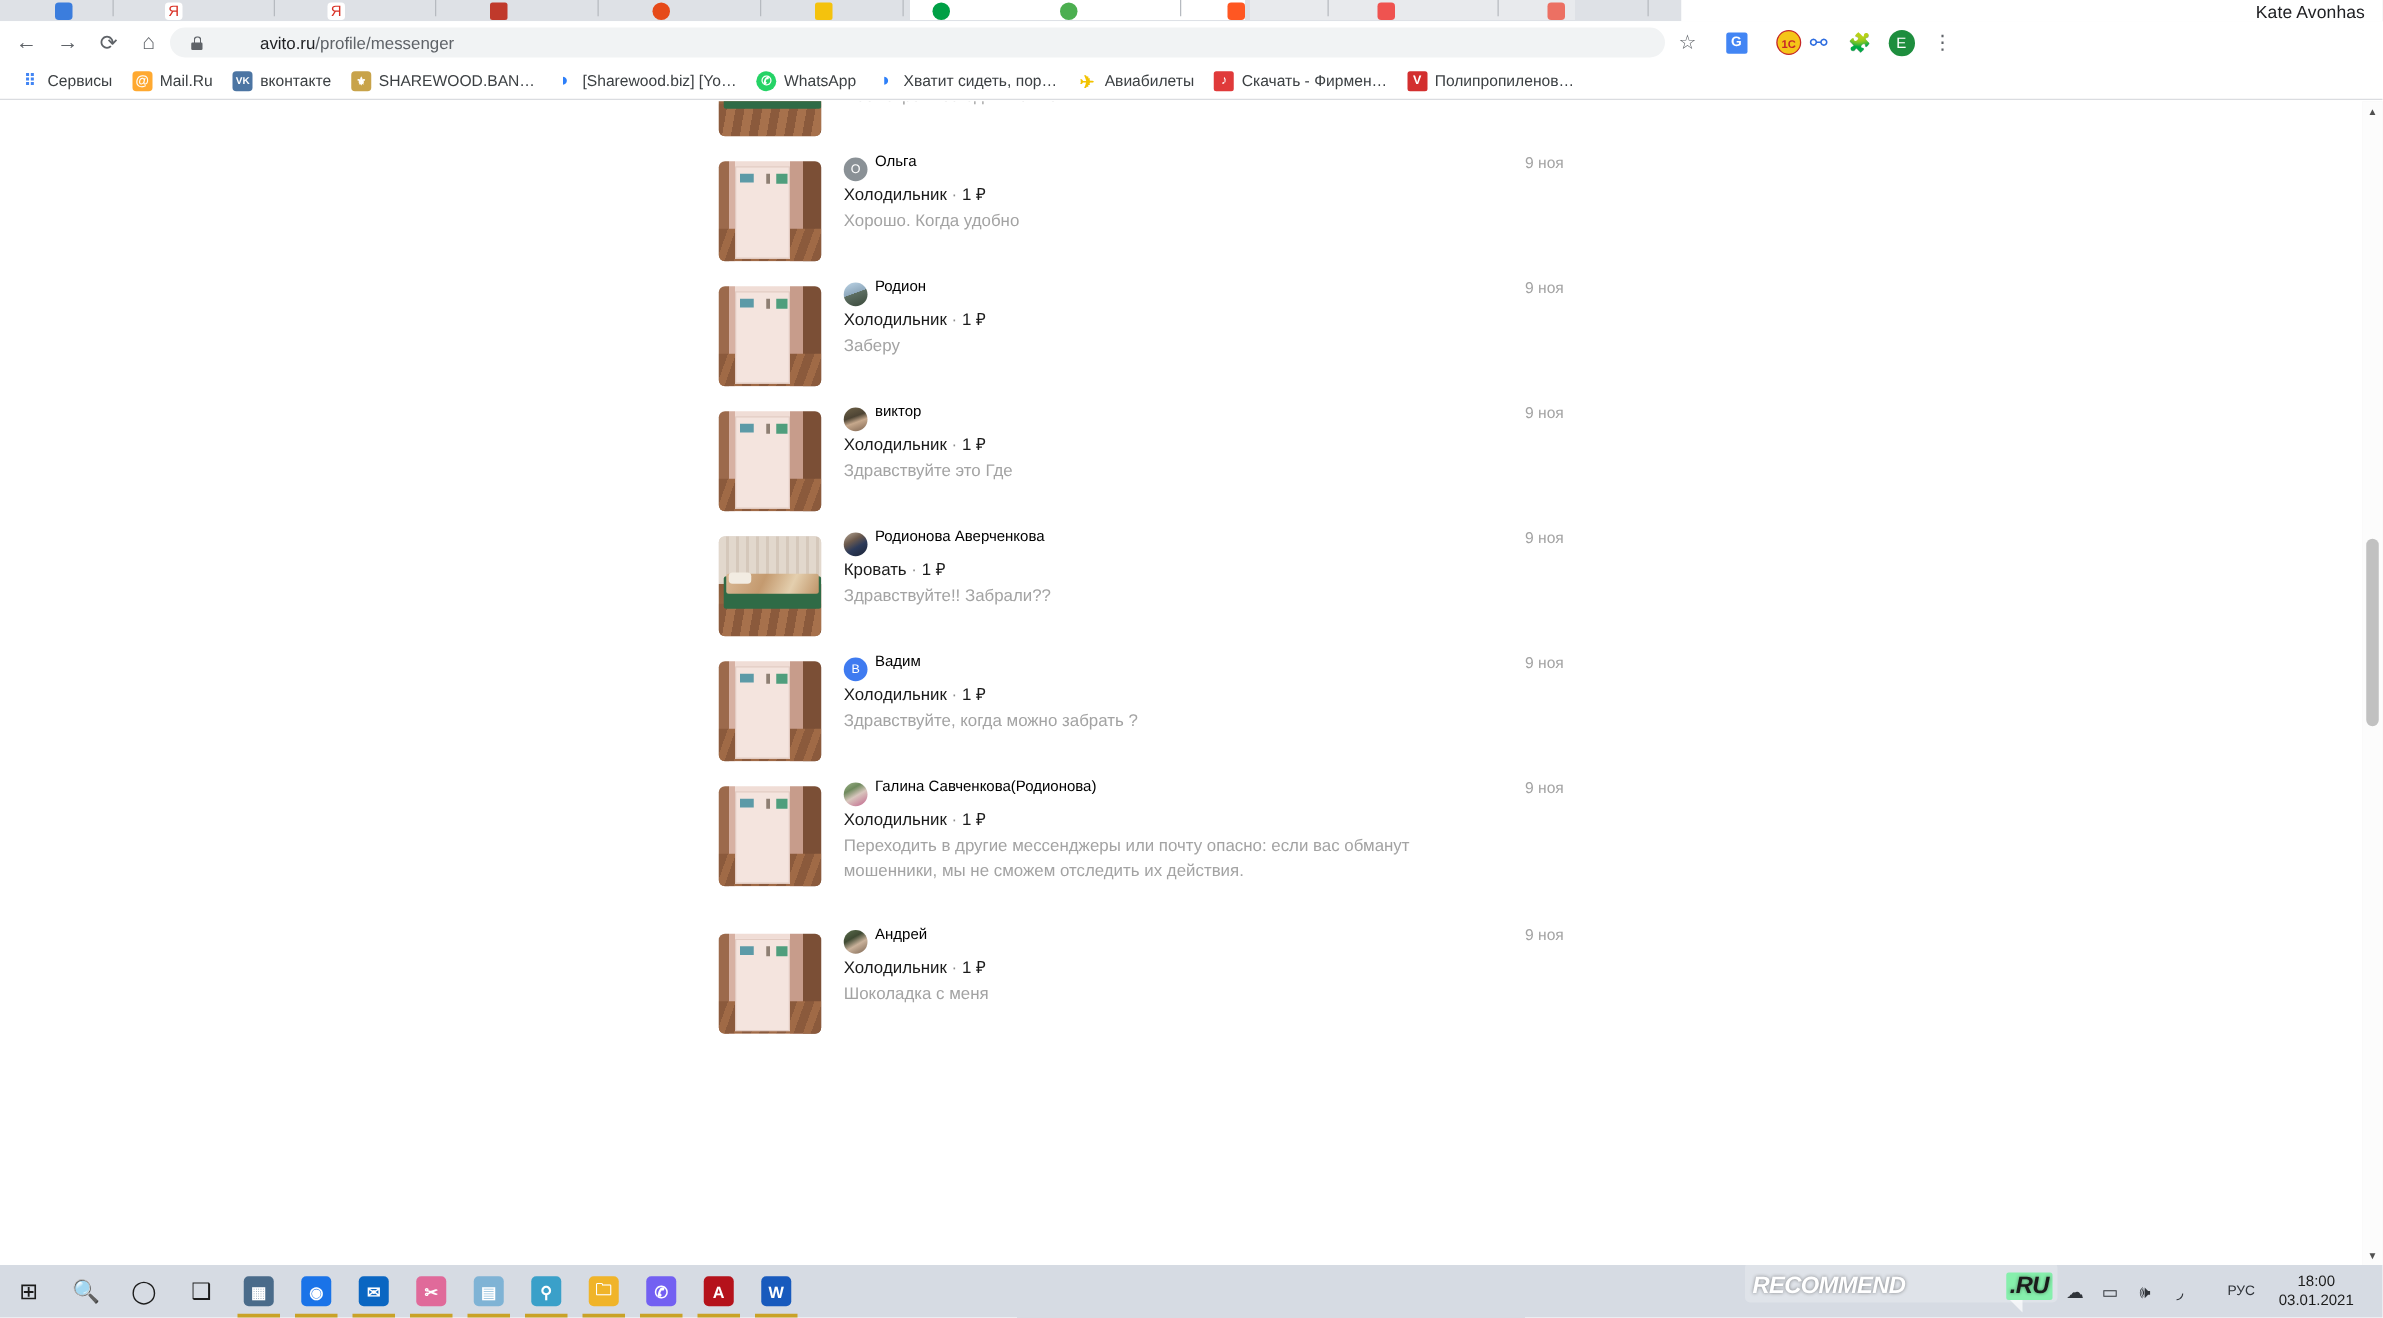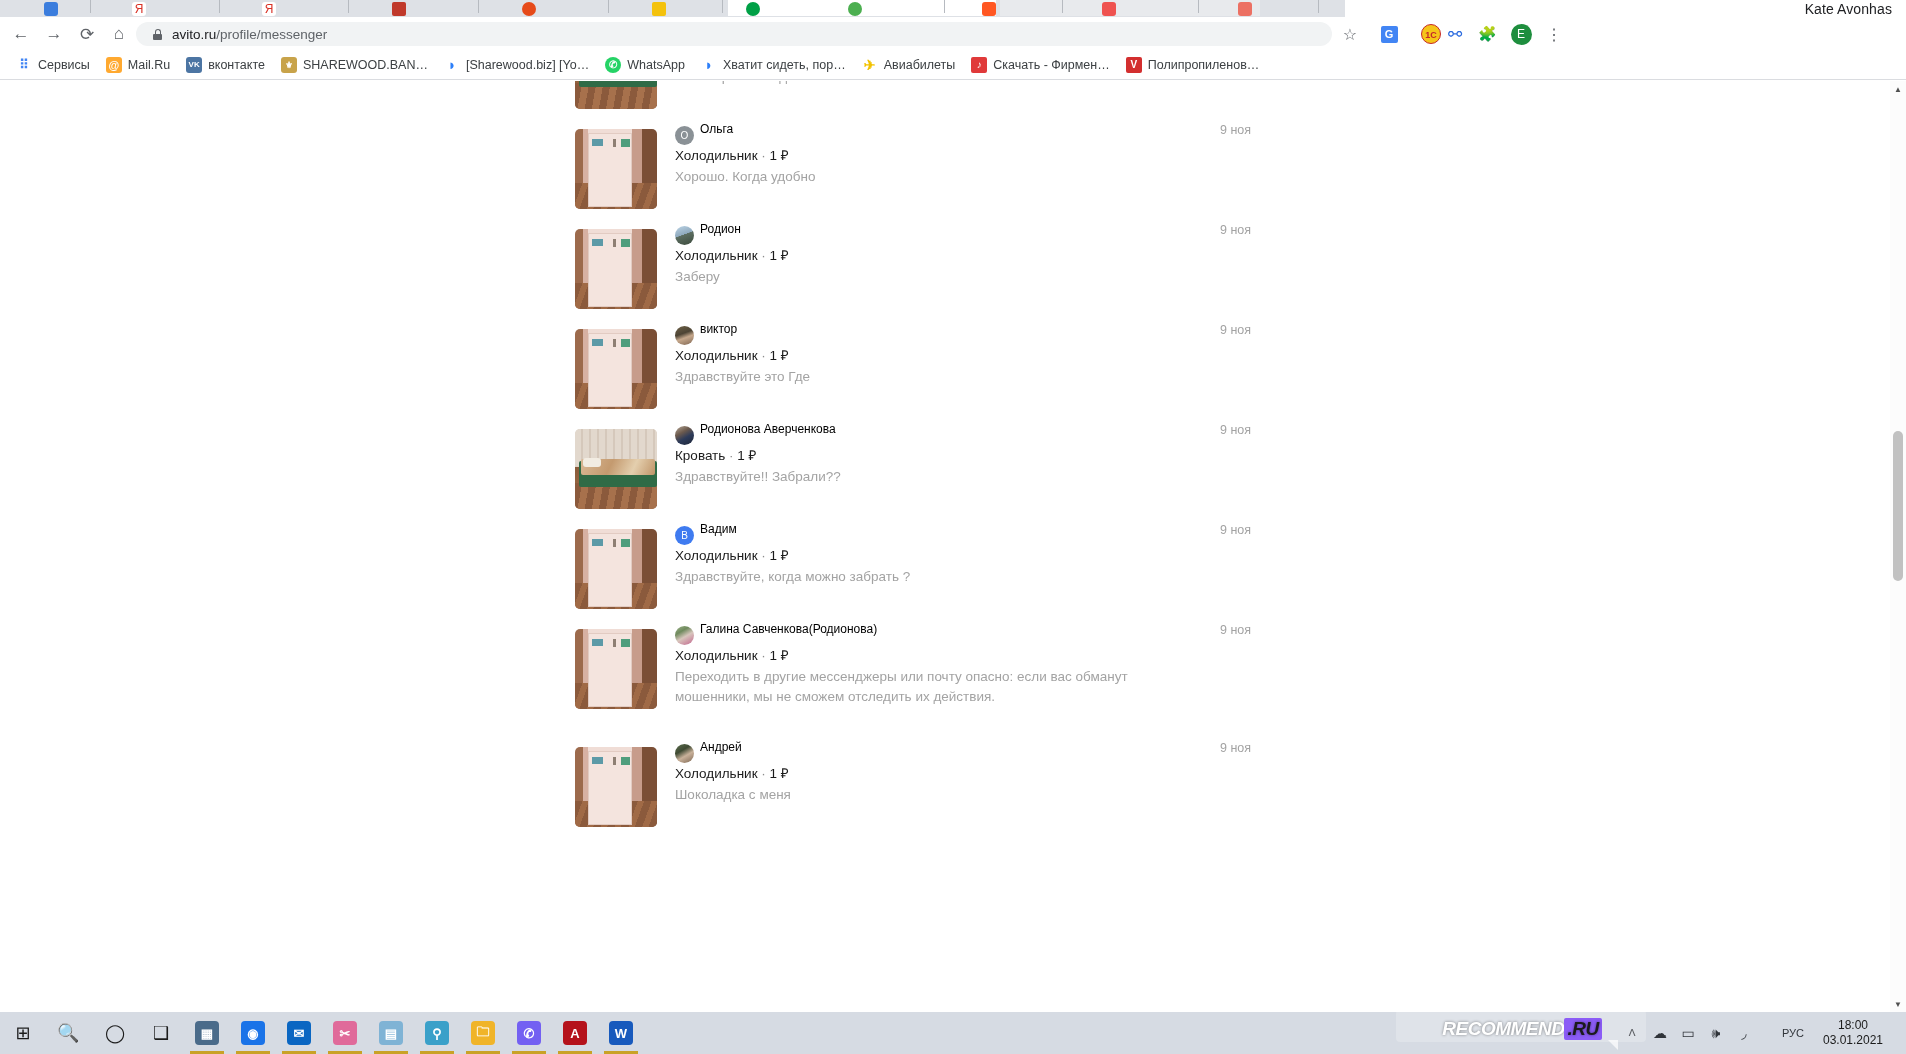--- a/index.html
+++ b/index.html
@@ -18,21 +18,21 @@
   .tabsep { position:absolute; top:0px; width:1px; height:13px; background:#b6bac0; }
   .tabstrip .rightblank { position:absolute; left:1345px; top:0; width:561px; height:17px; background:#fff; }
 
   .profilename { position:absolute; right:14px; top:1px; font-size:14px; font-weight:normal;
     color:#202124; letter-spacing:.1px; }
 
   .toolbar { position:absolute; left:0; top:17px; width:1906px; height:33px; background:#fff; }
   .navbtn { position:absolute; top:4px; width:26px; height:26px; color:#5f6368;
     display:flex; align-items:center; justify-content:center; font-size:17px; }
   .omnibox { position:absolute; left:136px; top:5px; width:1196px; height:24px;
-    background:#f1f3f4; border-radius:12px; display:flex; align-items:center; padding-left:16px; }
+    background:#f1f3f4; border-radius:12px; display:flex; align-items:center; padding-left:16px;gap:36px; }
   .lockicon { width:11px; height:11px; margin-right:9px; position:relative; flex:none; }
   .lockicon .body { position:absolute; left:1px; bottom:0; width:9px; height:6px;
     background:#5f6368; border-radius:1px; }
   .lockicon .shackle { position:absolute; left:2.5px; top:0; width:6px; height:6px;
     border:1.5px solid #5f6368; border-bottom:none; border-radius:3px 3px 0 0; }
   .url { font-size:13.5px; color:#202124; }
   .url .dim { color:#5f6368; }
   .tbicon { position:absolute; top:4px; width:26px; height:26px;
     display:flex; align-items:center; justify-content:center; }
 
@@ -112,24 +112,24 @@
     position:relative; }
   .tbtn .glyph { font-size:18px; color:#1b1b1b; line-height:1; }
   .tbtn .sq { width:24px; height:24px; border-radius:4px; display:flex;
     align-items:center; justify-content:center; font-size:13px; color:#fff; font-weight:bold; }
   .tbtn .run { position:absolute; bottom:0; left:6px; width:34px; height:3px; background:#c9a227; }
   .tray { position:absolute; right:0; top:0; height:42px; display:flex; align-items:center; gap:0; padding-right:8px; }
   .trayicon { width:28px; height:42px; display:flex; align-items:center; justify-content:center;
     color:#30343a; font-size:14px; }
   .clock { width:86px; text-align:center; font-size:12px; color:#1b1b1b; line-height:15px; padding-right:4px; }
   .watermark { position:absolute; left:1402px; top:1012px; width:240px; height:34px;
-    display:flex; align-items:center; justify-content:center;
+    display:flex; align-items:center; justify-content:space-between;
     font-size:19px; font-weight:bold; font-style:italic; color:#ffffff;
     text-shadow:0 0 3px rgba(0,0,0,.45); letter-spacing:-.5px; }
-  .watermark .badge { background:#8b5cf6; color:#1b1b1b; padding:0 3px; border-radius:2px;
+  .watermark .badge { background:#86efac; color:#1b1b1b; padding:0 3px; border-radius:2px;
     font-style:italic; }
   .wmbubble { position:absolute; left:1396px; top:1010px; width:250px; height:32px;
     background:rgba(255,255,255,.22); border-radius:4px; }
   .wmtail { position:absolute; left:1608px; top:1040px; width:0; height:0;
     border-left:10px solid transparent; border-right:0 solid transparent;
     border-top:10px solid rgba(255,255,255,.7); }
 </style>
 </head>
 <body>
 

